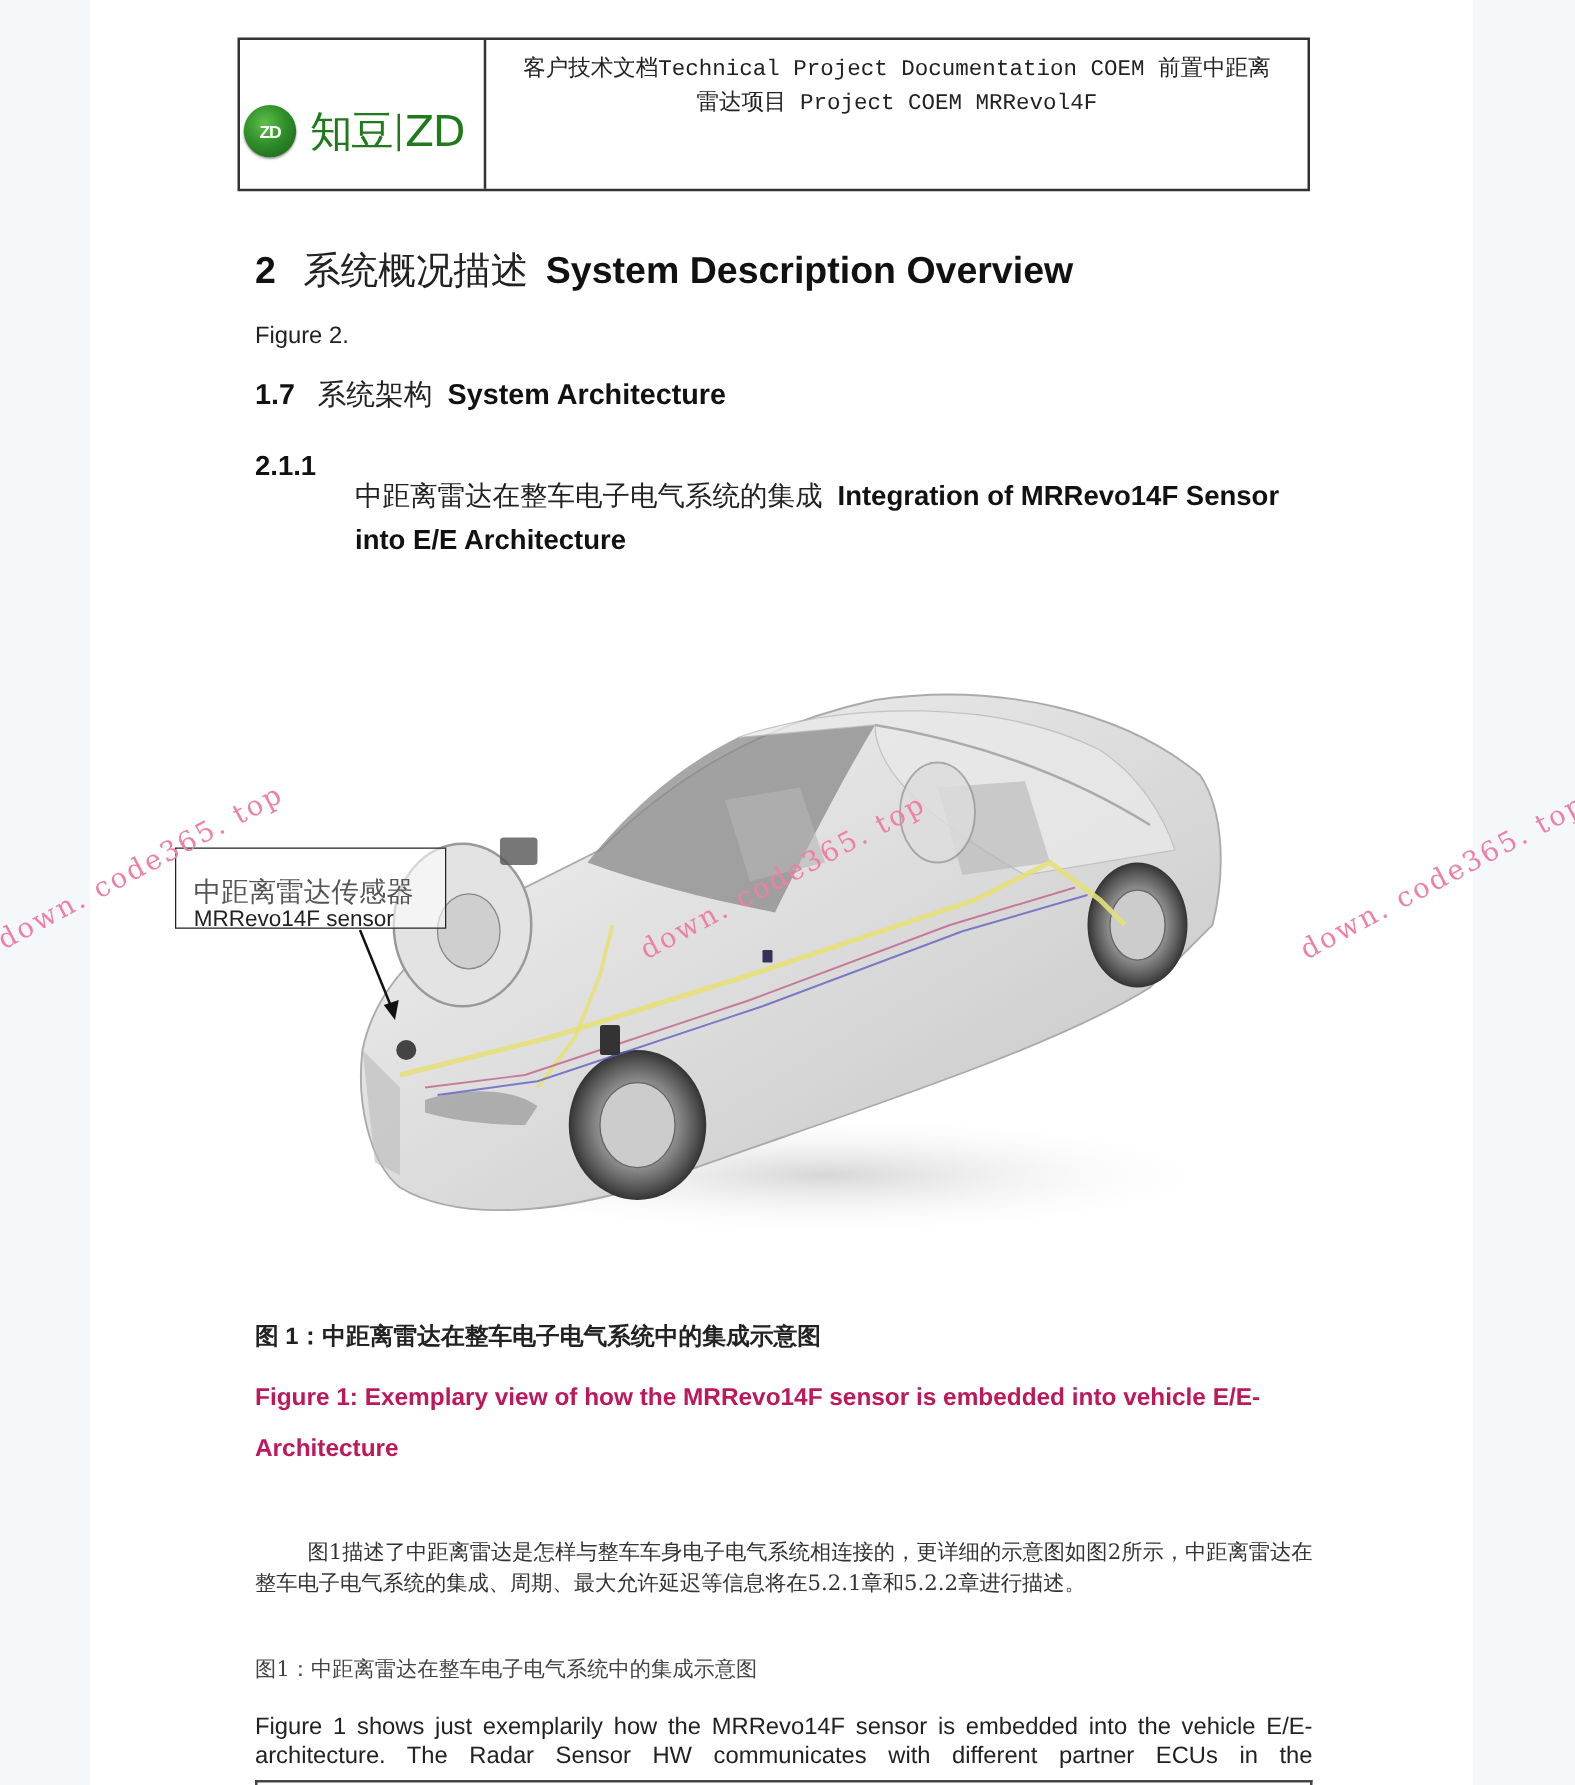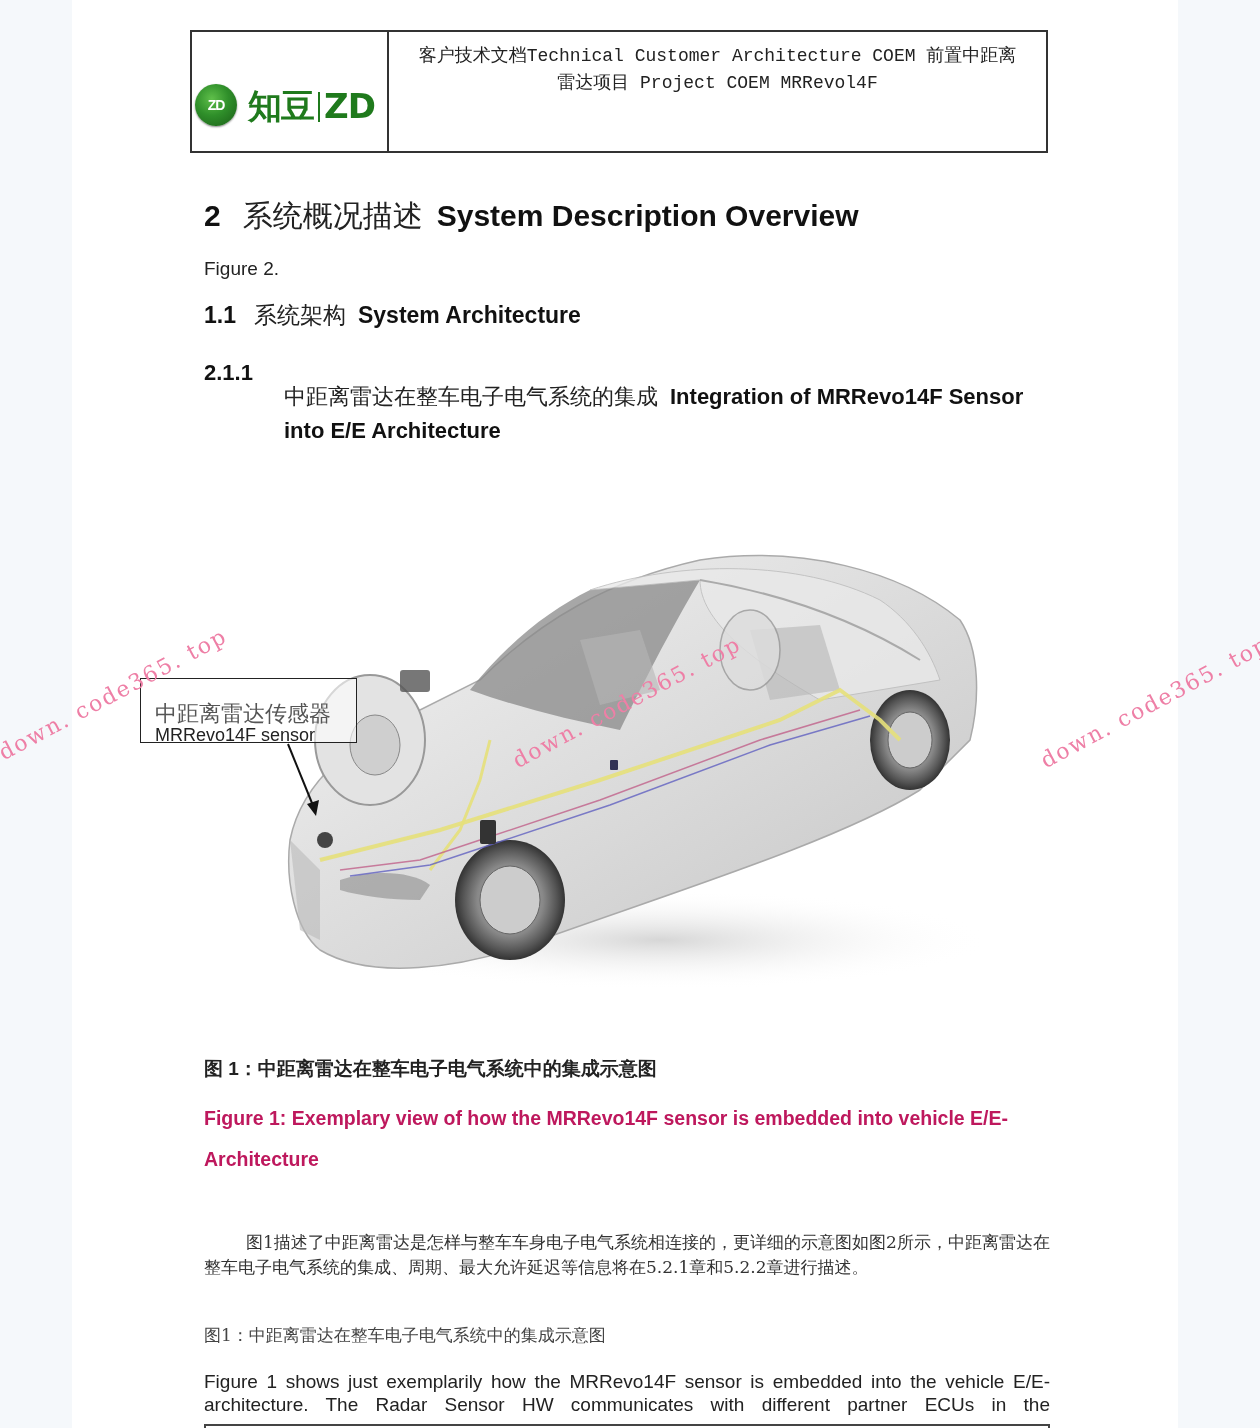--- a/index.html
+++ b/index.html
@@ -23,21 +23,21 @@
     width:197px; border-right:2px solid #333; position:relative; box-sizing:border-box;
   }
   .logo-circle {
     position:absolute; left:3px; top:52px; width:42px; height:42px; border-radius:50%;
     background:radial-gradient(circle at 40% 35%, #5fbf4a 0%, #2f8f2a 45%, #1a5c17 100%);
     box-shadow:0 1px 2px #888;
     color:#fff; font-weight:bold; font-size:14px; line-height:42px; text-align:center;
     font-family:"Liberation Sans", sans-serif; letter-spacing:-1px;
   }
   .logo-text {
-    position:absolute; left:56px; top:54px; font-size:34px; font-weight:bold; color:#1f7a1c;
+    position:absolute; left:56px; top:54px; font-size:34px; font-weight:normal; color:#1f7a1c;
     font-family:"DejaVu Sans", sans-serif; letter-spacing:-1px; line-height:40px;
   }
   .logo-sep { display:inline-block; width:2px; height:30px; background:#1f7a1c; margin:0 4px; vertical-align:-4px; }
   .hdr-title {
     flex:1; text-align:center; padding-top:11px;
     font-family:"Liberation Mono", monospace; font-size:18px; line-height:27px; color:#222;
   }
   
   .h1 { position:absolute; left:204px; top:196px; font-size:30px; font-weight:bold; color:#111; white-space:nowrap; }
   .h1 .num { margin-right:22px; }
@@ -85,32 +85,32 @@
 <body>
 
 <div class="page"></div>
 
 <div class="hdr">
   <div class="hdr-logo">
     <div class="logo-circle">ZD</div>
     <div class="logo-text"><span>知豆</span><span class="logo-sep"></span><span>ZD</span></div>
   </div>
   <div class="hdr-title">
-    <div>客户技术文档Technical Customer Architecture COEM 前置中距离</div>
+    <div>客户技术文档Technical Project Documentation COEM 前置中距离</div>
     <div>雷达项目 Project COEM MRRevol4F</div>
   </div>
 </div>
 
 <div class="h1">
   <span class="num">2</span><span class="cn">系统概况描述</span><span>System Description Overview</span>
 </div>
 <div class="fig2">Figure 2.</div>
 
 <div class="h2">
-  <span class="num">1.1</span><span class="cn">系统架构</span><span>System Architecture</span>
+  <span class="num">1.7</span><span class="cn">系统架构</span><span>System Architecture</span>
 </div>
 
 <div class="h3">
   <span class="num">2.1.1</span>
   <div class="body"><span class="cn">中距离雷达在整车电子电气系统的集成</span><span>Integration of MRRevo14F Sensor into E/E Architecture</span></div>
 </div>
 
 <div class="car-wrap">
   <svg width="700" height="460" viewBox="0 0 700 460">
     <defs>

